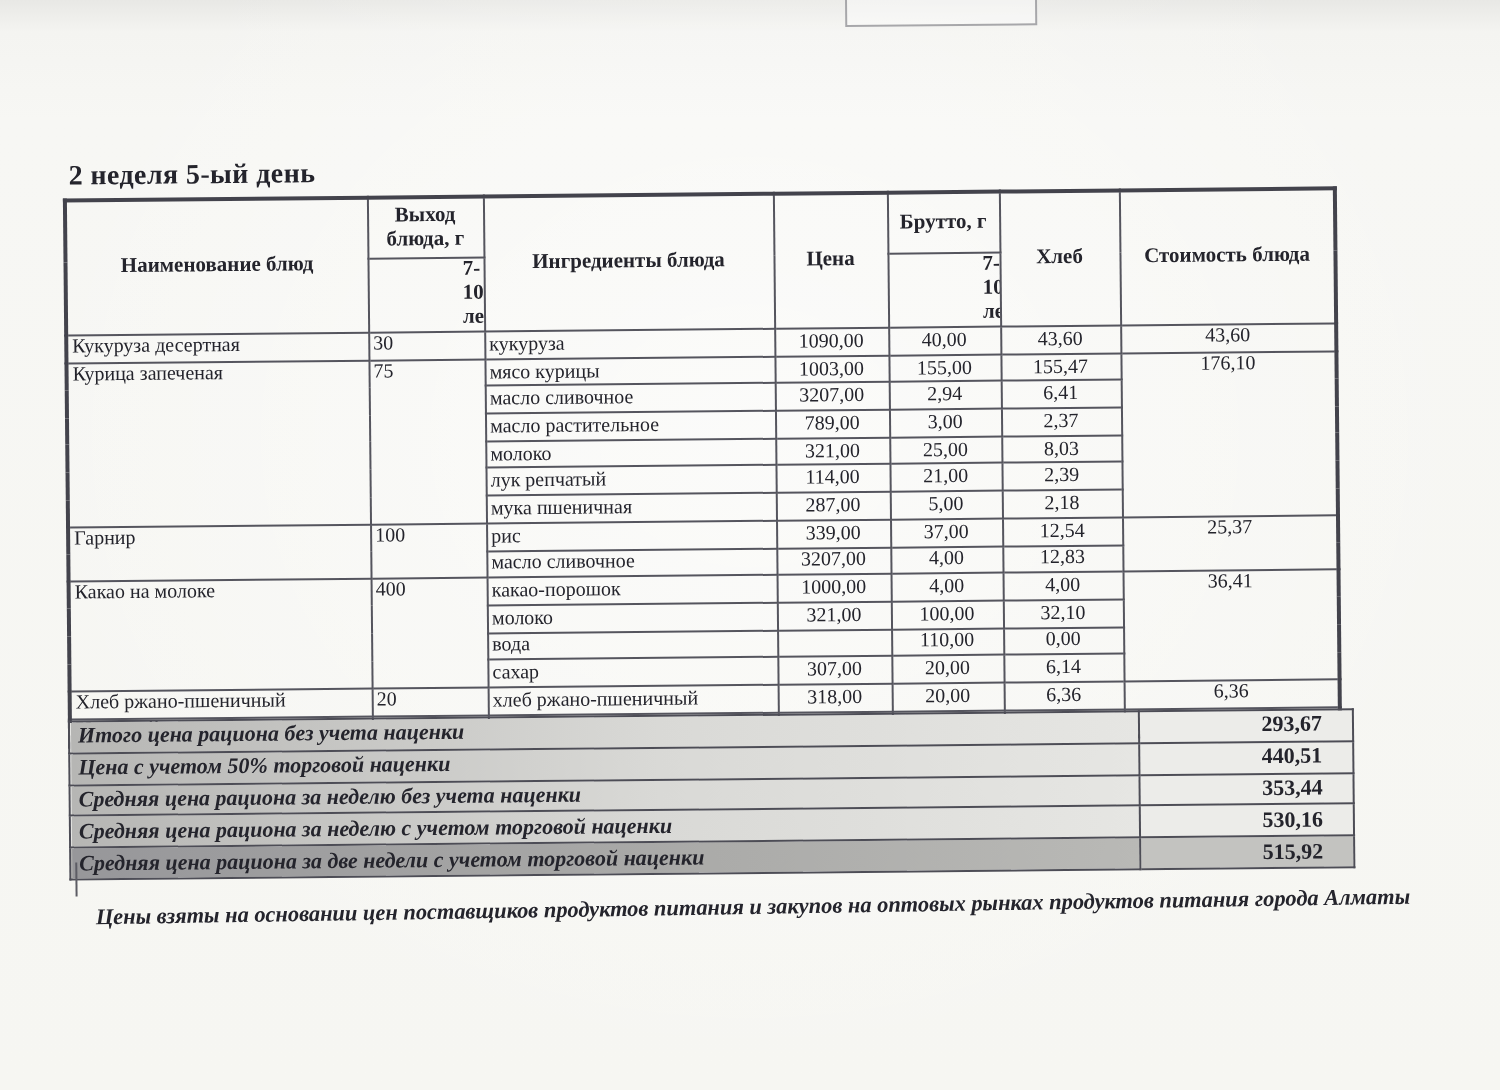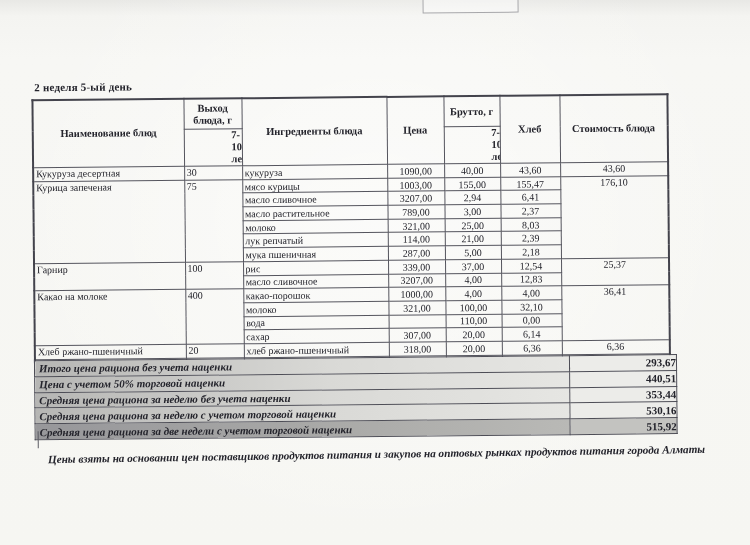--- a/index.html
+++ b/index.html
@@ -19,21 +19,21 @@
     position:absolute; left:0; top:0; width:750px; height:545px;
     transform:rotate(-0.55deg);
     transform-origin:375px 260px;
   }
   .top-box {
     position:absolute; left:425px; top:-4px; width:94px; height:16px;
     border:1px solid #a7a7aa; background:rgba(255,255,255,0.4);
   }
   .doc-title {
     position:absolute; left:36px; top:78px;
-    font-size:11px; font-weight:bold; letter-spacing:0.2px;
+    font-size:14px; font-weight:bold; letter-spacing:0.2px;
   }
   table { border-collapse:collapse; table-layout:fixed; }
   .menu-table {
     position:absolute; left:33px; top:96px; width:635px;
     font-size:10px; border:2px solid #43434c;
   }
   .menu-table th, .menu-table td {
     border:1px solid #55555e;
     padding:0 2px; line-height:11px;
     overflow:hidden; white-space:nowrap;
@@ -58,21 +58,21 @@
   }
   .summary-table td {
     border:1px solid #4d4d56; height:12.8px; line-height:12px;
     overflow:hidden; white-space:nowrap;
   }
   .sum-label {
     font-weight:bold; font-style:italic; padding-left:4px;
     background:linear-gradient(90deg, #b6b6b4 0%, #d9d9d6 55%, #e6e6e3 100%);
   }
   .sum-value {
-    font-weight:bold; text-align:right; padding-right:0;
+    font-weight:bold; text-align:right; padding-right:15px;
     background:#ecece9;
   }
   .summary-table tr.dark .sum-label {
     background:linear-gradient(90deg, #97979a 0%, #ababa9 60%, #b9b9b6 100%);
   }
   .summary-table tr.dark .sum-value { background:#c3c3c0; }
   .left-remnant {
     position:absolute; left:36px; top:428px; width:1px; height:17px;
     background:#5c5c64;
   }

